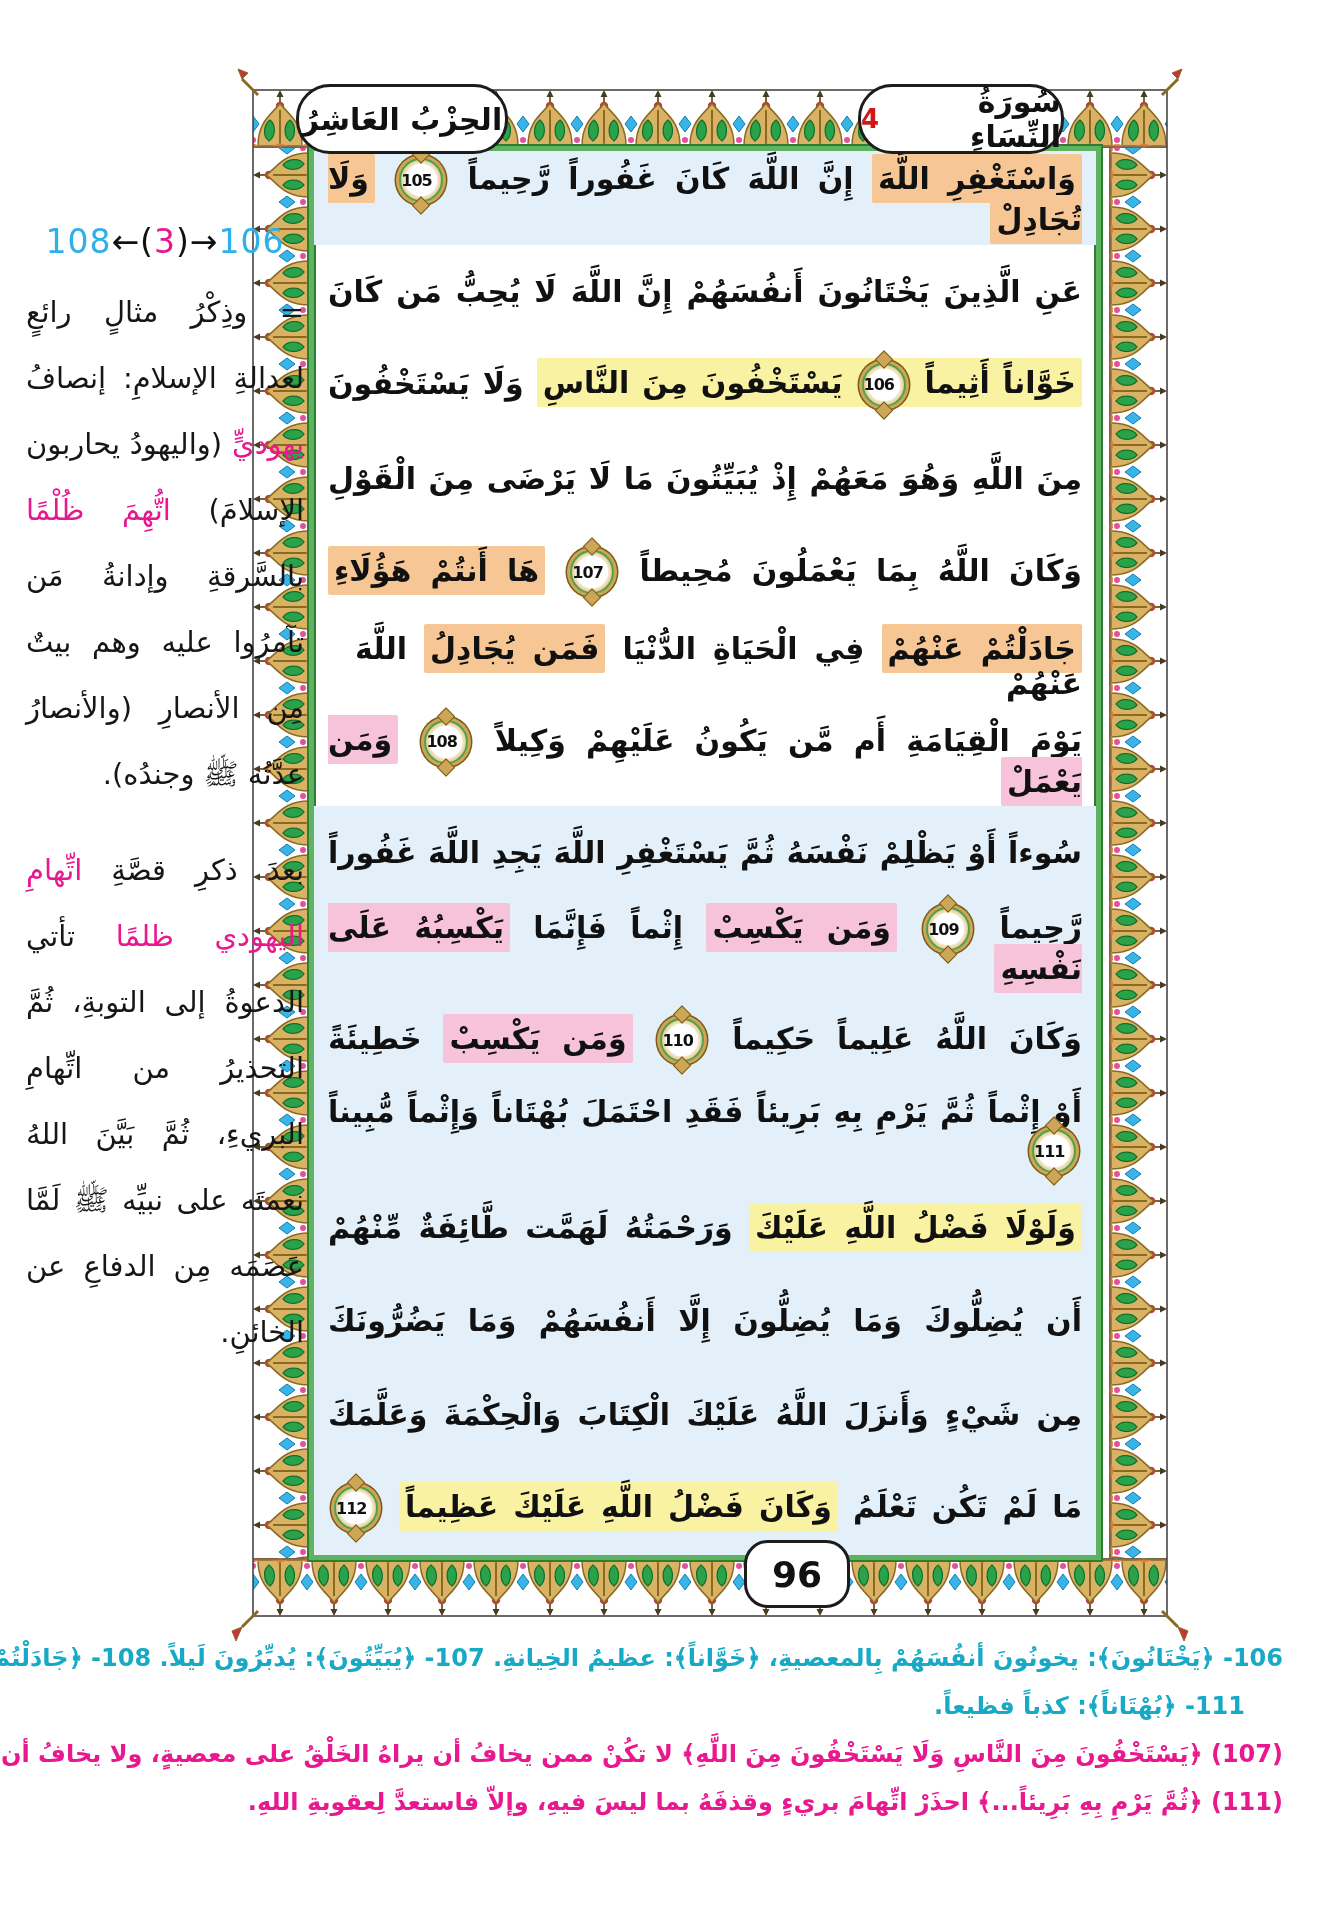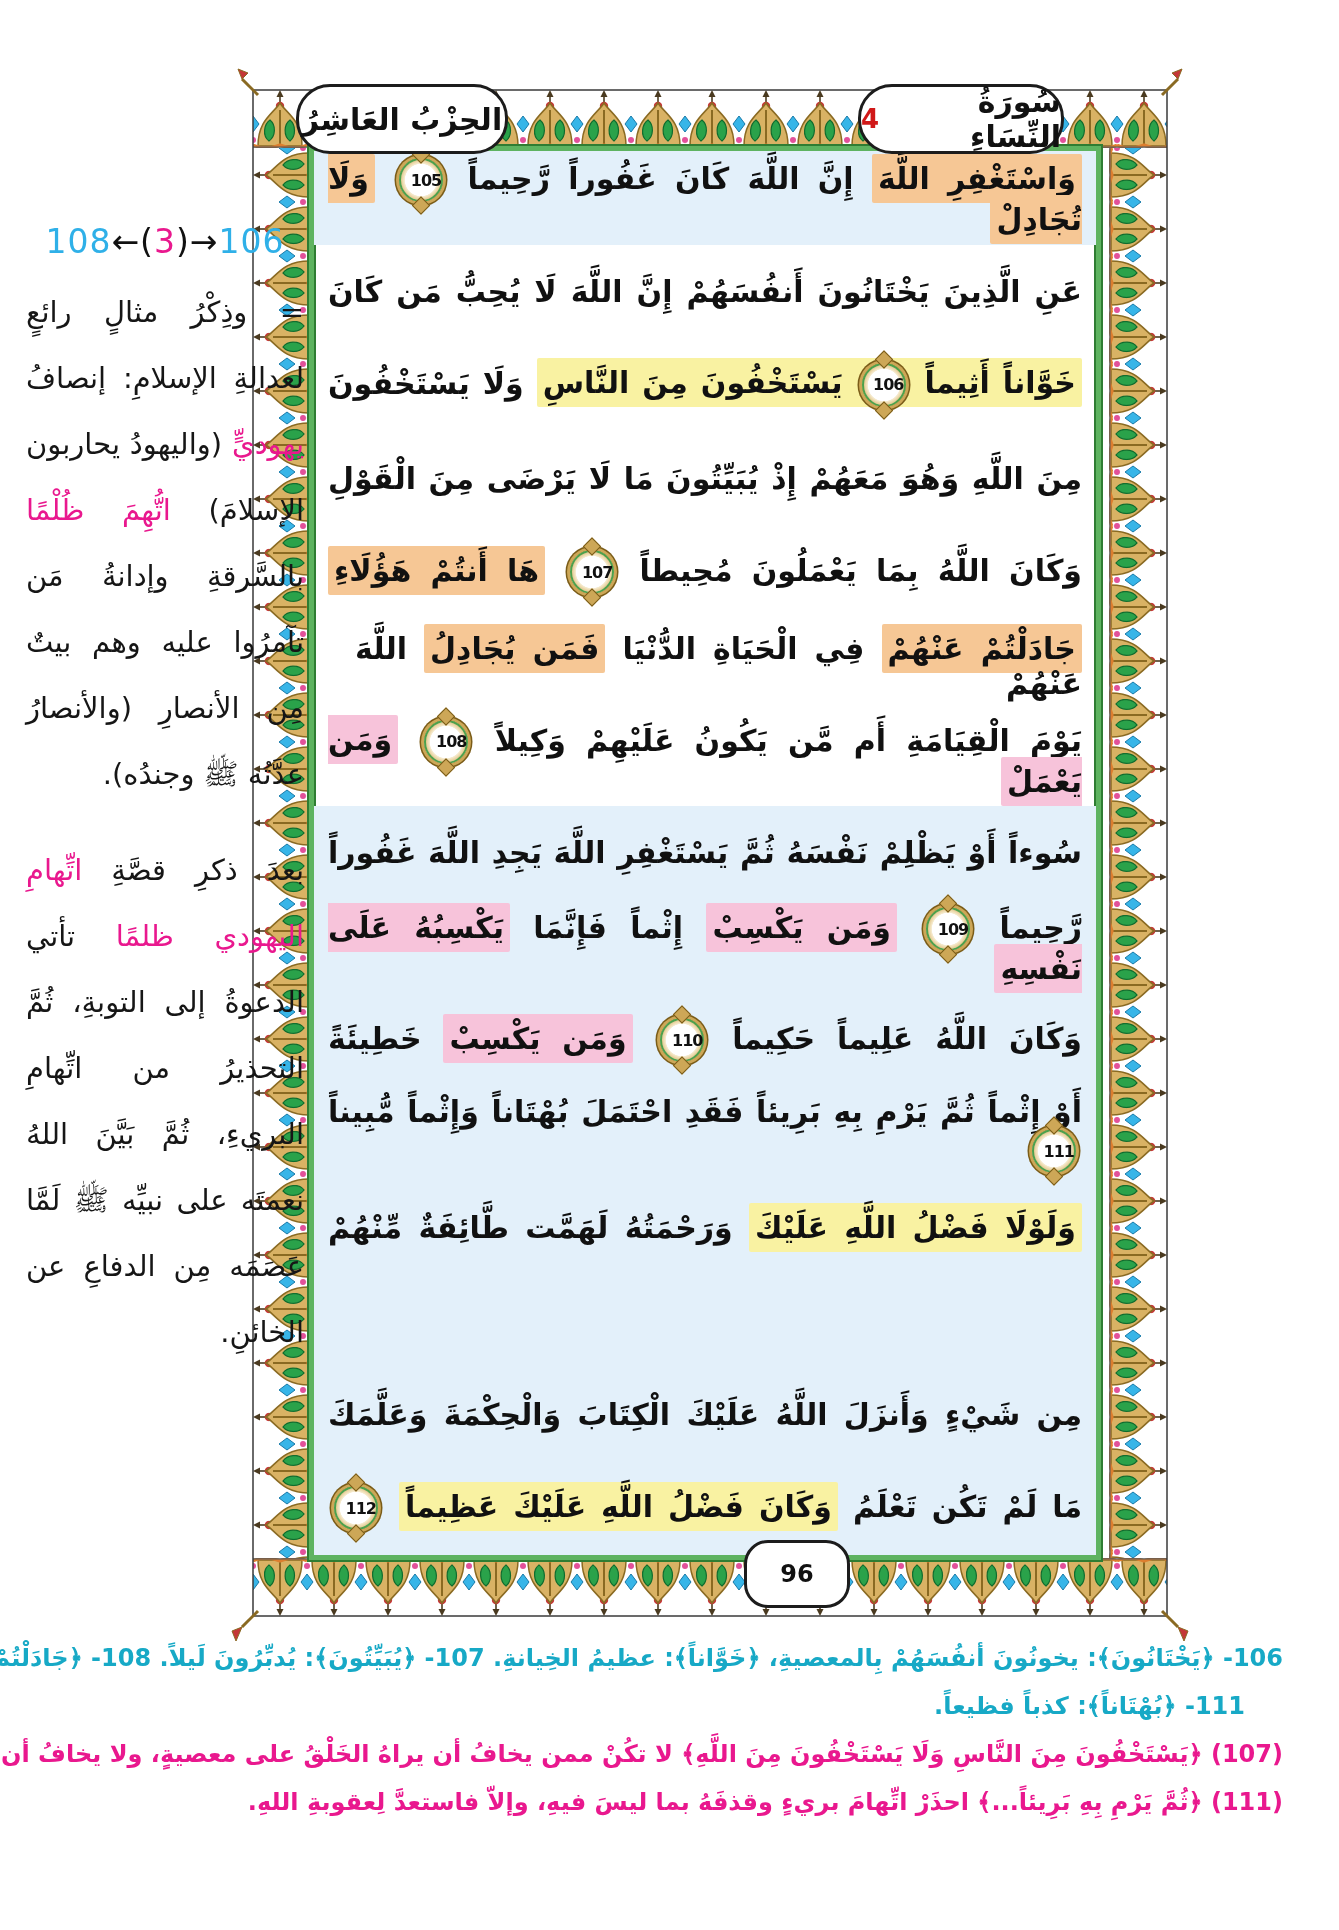--- a/index.html
+++ b/index.html
@@ -10,33 +10,33 @@
   *{margin:0;padding:0;box-sizing:border-box}
   body{font-family:"DejaVu Sans",sans-serif;background:#fff}
   .page{position:relative;width:1339px;height:1930px;background:#fff;overflow:hidden}
   svg.frame{position:absolute;left:0;top:0;z-index:1;pointer-events:none}
 
   .cartouche{position:absolute;z-index:3;background:#fff;border:3px solid #1c1c1c;border-radius:34px;
     display:flex;align-items:center;justify-content:center;direction:rtl;font-weight:bold;color:#111}
   #cart-hizb{left:296px;top:84px;width:212px;height:70px;font-size:30px}
   #cart-surah{left:858px;top:84px;width:206px;height:70px;font-size:30px}
   #cart-surah .num{color:#d01818;font-size:26px;margin-right:8px}
-  #cart-page{left:744px;top:1540px;width:106px;height:68px;border-radius:24px;font-size:24px}
+  #cart-page{left:744px;top:1540px;width:106px;height:68px;border-radius:24px;font-size:36px}
 
   #qbox{position:absolute;left:309px;top:146px;width:792px;height:1414px;z-index:2;background:#fff;
     border:5px solid var(--green);box-shadow:0 0 0 2px #2f7d33, inset 0 0 0 2px #2f7d33}
   #qlines{position:absolute;left:0;top:0;right:0;bottom:0;overflow:hidden}
   .band{position:absolute;left:0;right:0;background:var(--band)}
   #band-top{top:0;height:6.6667%}
   #band-bot{top:46.6667%;bottom:0}
   .qrow{position:absolute;left:14px;right:14px;height:6.6667%;display:flex;align-items:center;direction:rtl}
   .qline{width:100%;text-align:justify;text-align-last:justify;font-size:30px;font-weight:bold;color:var(--ink)}
   .hl{padding:7px 6px;border-radius:2px}
   .hl-o{background:var(--hl-o)} .hl-y{background:var(--hl-y)} .hl-p{background:var(--hl-p)}
-  .verse{position:relative;display:inline-flex;align-items:center;justify-content:flex-start;vertical-align:middle;
+  .verse{position:relative;display:inline-flex;align-items:center;justify-content:flex-end;vertical-align:middle;
     width:44px;height:44px;margin:0 6px;border-radius:50%;
     background:radial-gradient(circle,#fff 56%,#f6ecd2 58%,#e6cc93 70%,#fdf8ec 73%);
     border:2px solid #4da04b;box-shadow:0 0 0 3px #cda757,0 0 0 4.5px #7a5c18}
   .verse::before,.verse::after{content:"";position:absolute;left:50%;width:11px;height:11px;
     background:#cda757;border:1px solid #7a5c18;transform:translateX(-50%) rotate(45deg)}
   .verse::before{top:-12px}
   .verse::after{bottom:-12px}
   .vn{font-style:normal;font-size:16px;font-weight:bold;color:#111;direction:ltr;letter-spacing:-1px}
 
   #sidebar{position:absolute;left:26px;top:222px;width:278px;z-index:2;direction:rtl}
@@ -167,20 +167,23 @@
             </span> <span class="hl hl-p"><span>وَمَن يَكْسِبْ</span></span> <span>خَطِيئَةً</span></div>
         </div>
         <div class="qrow" style="top: 66.6667%;">
           <div class="qline"><span>أَوْ إِثْماً ثُمَّ يَرْمِ بِهِ بَرِيئاً</span> <span>فَقَدِ احْتَمَلَ بُهْتَاناً وَإِثْماً مُّبِيناً</span> <span class="verse">
               <i class="vn">111</i>
             </span></div>
         </div>
         <div class="qrow" style="top: 73.3333%;">
           <div class="qline"><span class="hl hl-y"><span>وَلَوْلَا فَضْلُ اللَّهِ عَلَيْكَ</span></span> <span>وَرَحْمَتُهُ لَهَمَّت طَّائِفَةٌ مِّنْهُمْ</span></div>
         </div>
+        <div class="qrow" style="top: 80%;">
+          <div class="qline"><span>أَن يُضِلُّوكَ وَمَا يُضِلُّونَ</span> <span>إِلَّا أَنفُسَهُمْ وَمَا يَضُرُّونَكَ</span></div>
+        </div>
         <div class="qrow" style="top: 86.6667%;">
           <div class="qline"><span>مِن شَيْءٍ وَأَنزَلَ اللَّهُ عَلَيْكَ</span> <span>الْكِتَابَ وَالْحِكْمَةَ وَعَلَّمَكَ</span></div>
         </div>
         <div class="qrow" style="top: 93.3333%;">
           <div class="qline"><span>مَا لَمْ تَكُن تَعْلَمُ</span> <span class="hl hl-y"><span>وَكَانَ فَضْلُ اللَّهِ عَلَيْكَ عَظِيماً</span></span> <span class="verse">
               <i class="vn">112</i>
             </span></div>
         </div>
       </div>
   </div>

